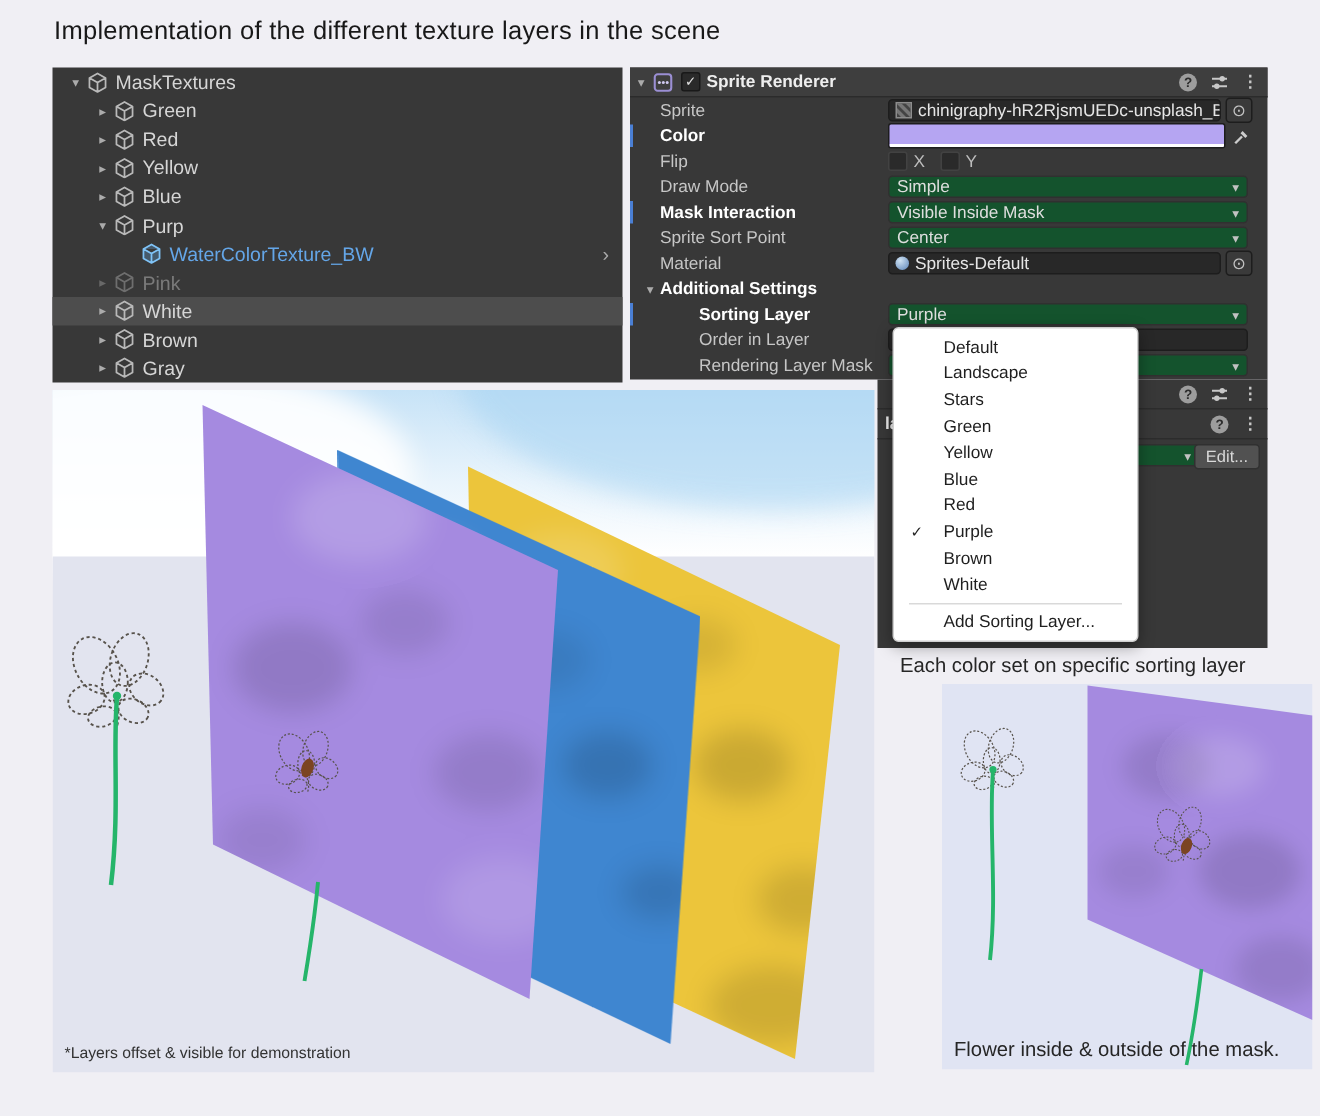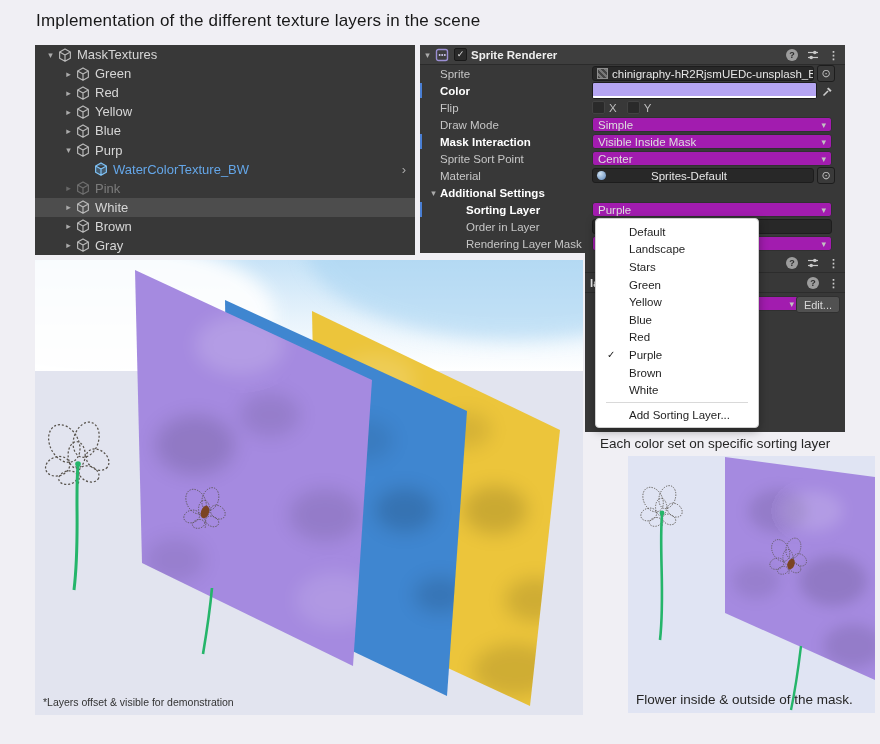--- a/index.html
+++ b/index.html
@@ -36,21 +36,21 @@
   .kebab{color:#c9c9c9;font-size:11px;font-weight:bold;line-height:12px;}
   .checkbox{width:11px;height:11px;background:#2a2a2a;border:1px solid #191919;border-radius:2px;
     color:#e0e0e0;font-size:9px;line-height:11px;text-align:center;margin-left:5px;}
 
   .i-row{position:relative;height:17px;display:flex;align-items:center;font-size:11.5px;color:#c6c6c6;}
   .i-row .ov-bar{position:absolute;left:0;top:1px;bottom:1px;width:2px;background:#4a7fd4;}
   .i-label{position:absolute;left:20px;white-space:nowrap;}
   .i-label.indent{left:46px;}
   .i-label.bold{color:#fff;font-weight:bold;text-align:right;}
   .val{position:absolute;left:172px;height:15px;display:flex;align-items:center;}
-  .field{background:#a21caf;border:1px solid #303030;border-radius:3px;color:#dedede;
+  .field{background:#14532d;border:1px solid #303030;border-radius:3px;color:#dedede;
      height:15px;box-sizing:border-box;display:flex;align-items:center;padding:0 5px;font-size:11.5px;}
   .field .arrow{position:absolute;right:5px;color:#c2c2c2;font-size:9px;}
   .objfield{background:#282828;border:1px solid #1d1d1d;border-radius:3px;color:#e6e6e6;
      height:15px;box-sizing:border-box;display:flex;align-items:center;padding:0 4px;font-size:11.5px;
      white-space:nowrap;overflow:hidden;}
   .pickbtn{width:16px;height:15px;background:#3a3a3a;border:1px solid #1d1d1d;border-radius:3px;
      color:#c4c4c4;font-size:11px;display:flex;align-items:center;justify-content:center;margin-left:3px;}
   .swatch{position:relative;width:223px;height:15px;border:1px solid #1d1d1d;border-radius:2px;overflow:hidden;}
   .swatch .alpha{position:absolute;left:0;right:0;bottom:0;height:2.5px;background:#fff;}
   .eyedrop{width:16px;height:15px;margin-left:3px;display:flex;align-items:center;justify-content:center;}
@@ -248,21 +248,21 @@
           <span class="val">
             <span class="field" style="width: 240px; position: relative;">
               <span>Center</span>
               <span class="arrow">▾</span>
             </span>
           </span>
         </div>
         <div class="i-row">
           <span class="i-label">Material</span>
           <span class="val">
-            <span class="objfield" style="width: 222px; gap: 41px;">
+            <span class="objfield" style="width: 222px;">
               <span style="width: 9px; height: 9px; border-radius: 50%; background: radial-gradient(circle at 35% 30%, rgb(207, 226, 242), rgb(91, 132, 184)); margin-right: 4px; flex: 0 0 9px;"></span>
               <span>Sprites-Default</span>
             </span>
             <span class="pickbtn">⊙</span>
           </span>
         </div>
         <div class="i-row">
           <span class="fold" style="position: absolute; left: 6px;">▾</span>
           <span class="i-label bold">Additional Settings</span>
         </div>

